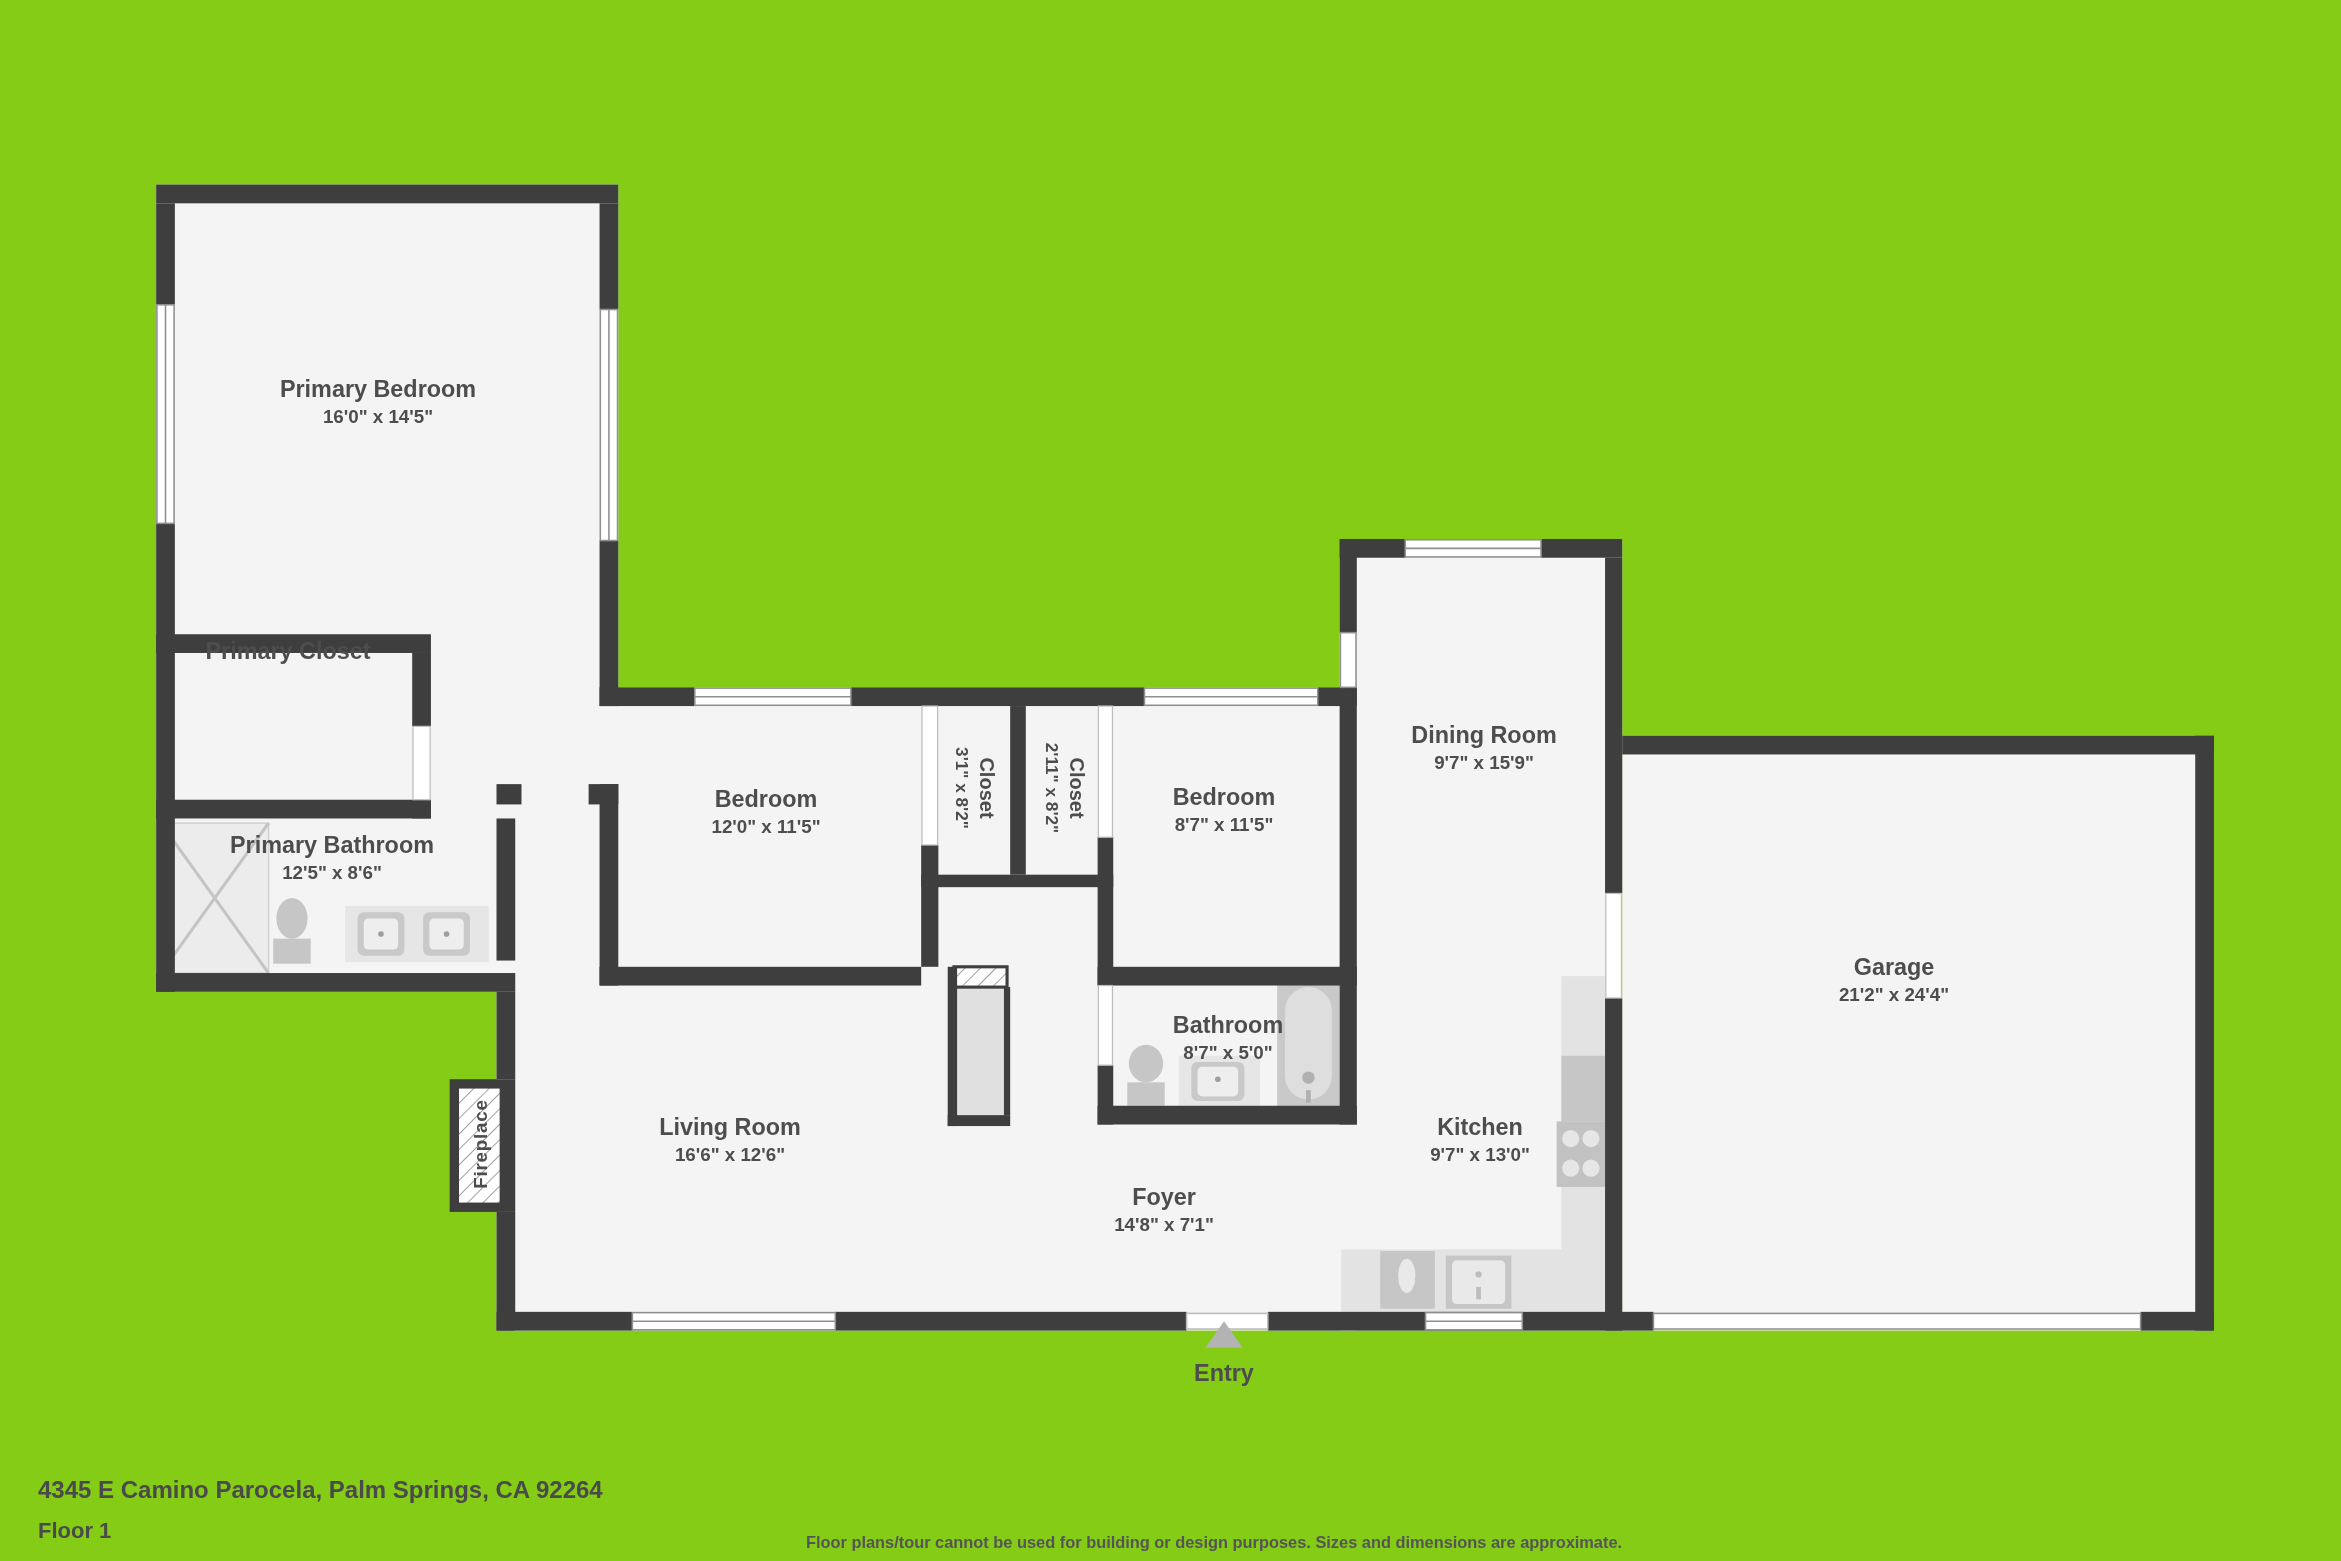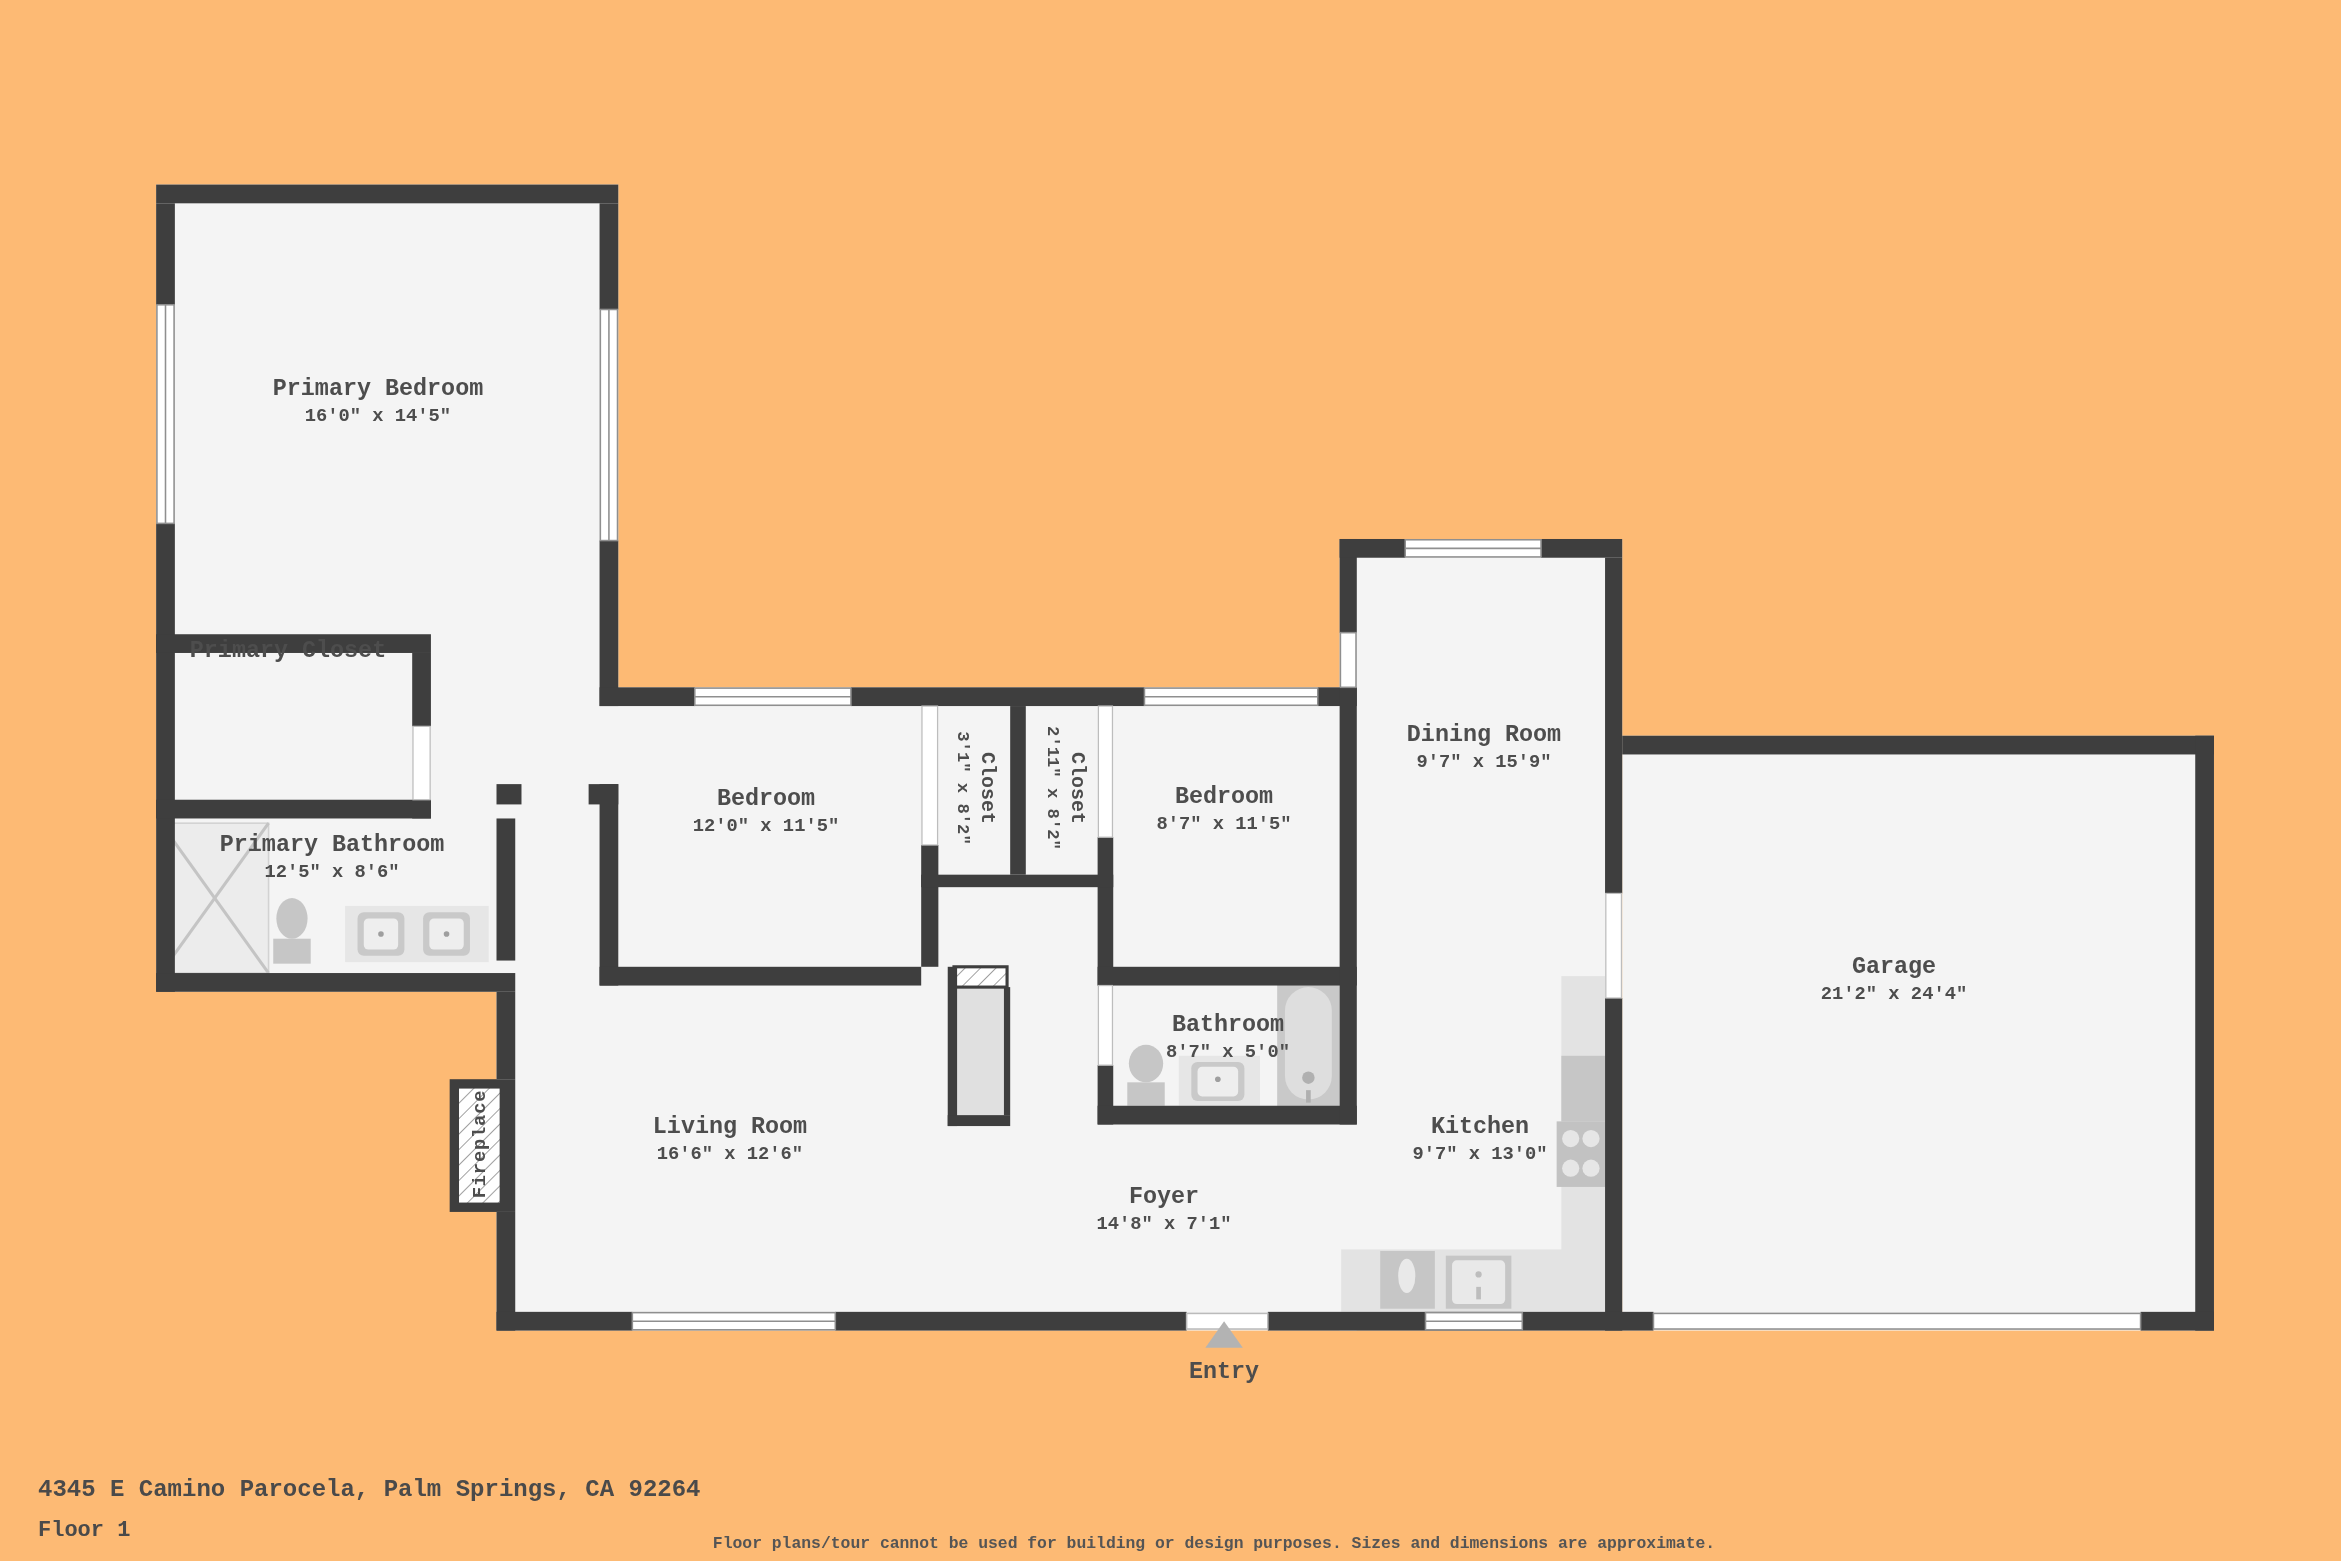--- a/index.html
+++ b/index.html
@@ -1,17 +1,17 @@
 <!DOCTYPE html>
 <html style="font-size:12.5px"><head>
 <meta charset="utf-8">
 <style>
   html,body{margin:0;padding:0;background:#ffffff;}
-  #stage{position:relative;width:2342px;height:1561px;background:#fdba74;overflow:hidden;
-         font-family:Liberation Mono, monospace;}
+  #stage{position:relative;width:2342px;height:1561px;background:#84cc16;overflow:hidden;
+         font-family:Liberation Sans, sans-serif;}
   #plan{position:absolute;left:0;top:0;width:1171px;height:781px;
         transform:scale(2);transform-origin:0 0;}
   #plan svg{position:absolute;left:0;top:0;}
   .room-label{position:absolute;transform:translate(-50%,-50%);text-align:center;
               white-space:nowrap;color:#4d4d4d;z-index:5;}
   .room-label .rname{font-size:11.7px;font-weight:700;line-height:1.25;}
   .room-label .rdims{font-size:9.4px;font-weight:700;line-height:1.3;}
   .room-label.small .rname{font-size:10px;}
   .room-label.small .rdims{font-size:8.6px;}
   .rot-cw{transform:translate(-50%,-50%) rotate(90deg);}

